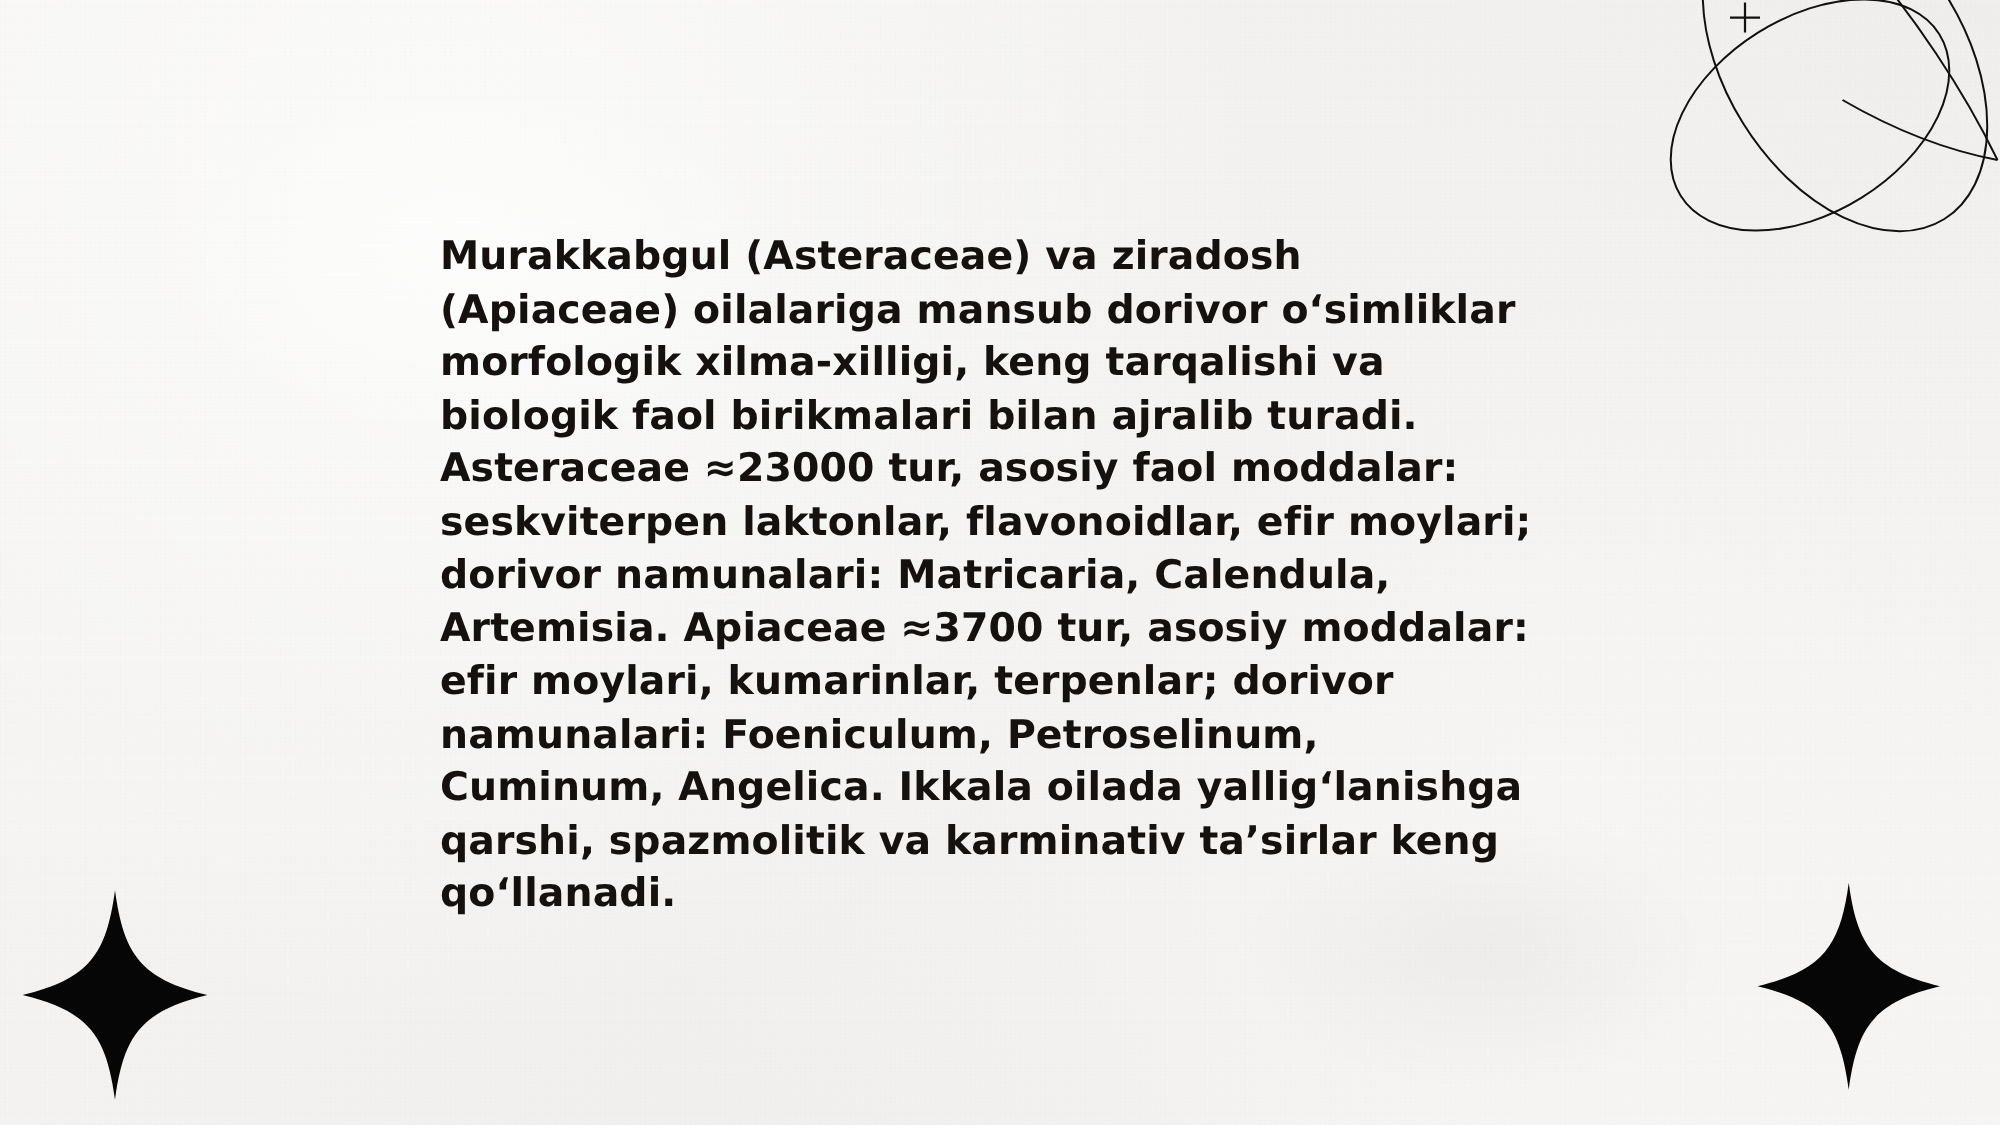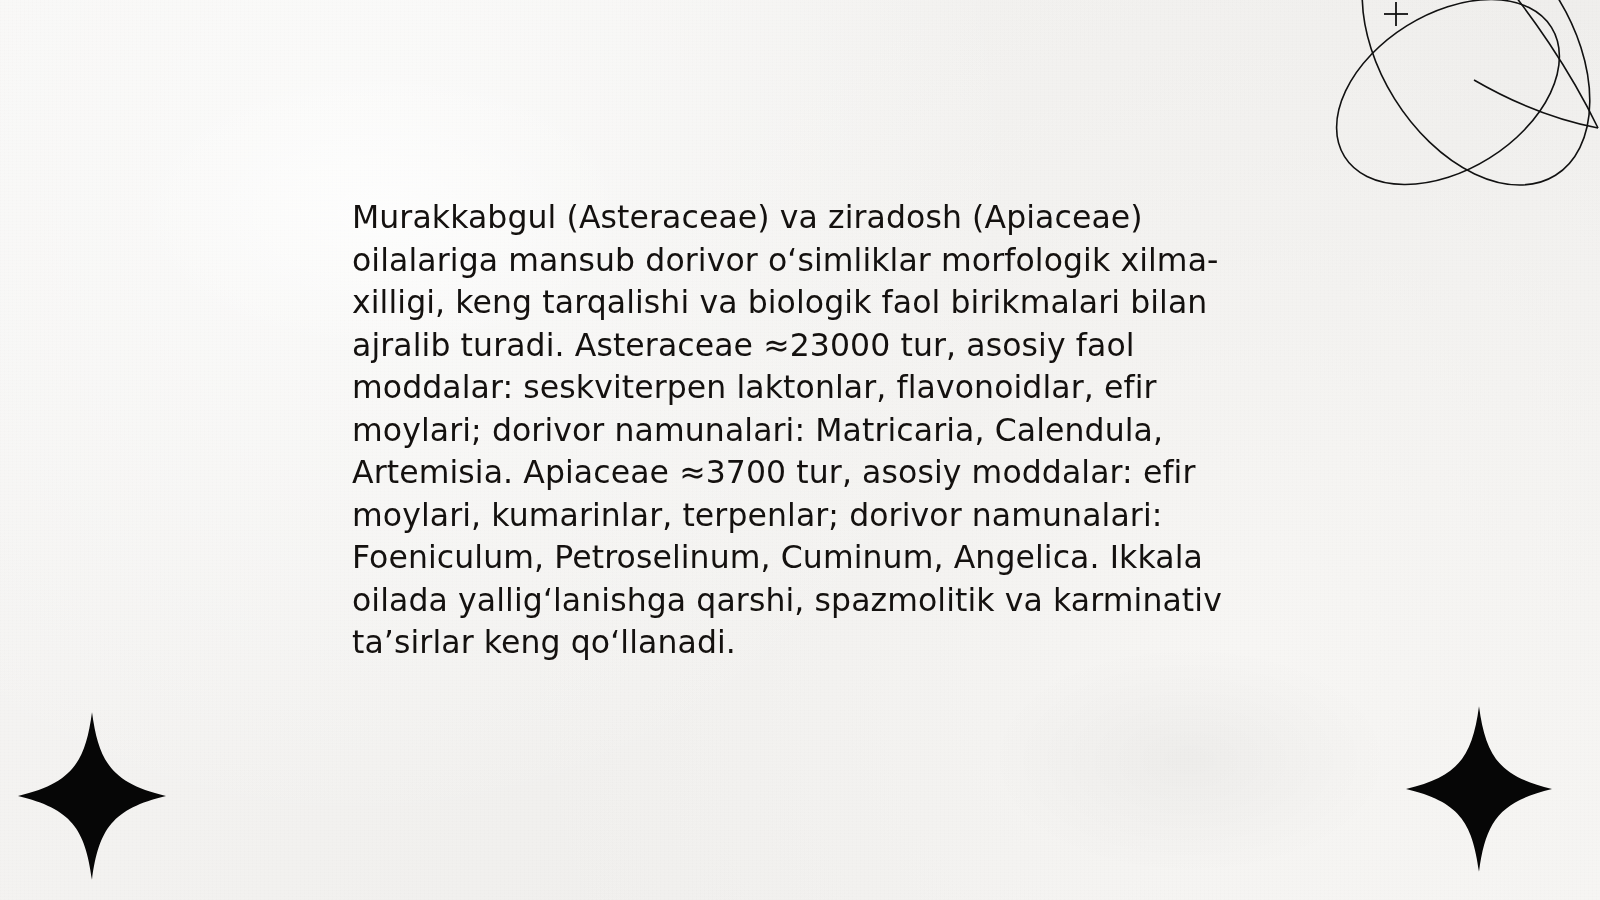--- a/index.html
+++ b/index.html
@@ -44,26 +44,26 @@
     position: absolute;
     left: 120px; top: 60px;
     width: 520px; height: 300px;
     background: radial-gradient(ellipse at center, rgba(255,255,255,.6) 0%, rgba(255,255,255,0) 70%);
     pointer-events: none;
   }
 
   .body-text {
     position: absolute;
     left: 352px;
-    top: 196px;
+    top: 184px;
     width: 880px;
     font-size: 31.5px;
     line-height: 42.5px;
     color: #14110f;
-    font-weight: 400;
+    font-weight: 700;
     letter-spacing: .1px;
     white-space: pre-wrap;
   }
 
   .orbit-deco {
     position: absolute;
     right: -38px;
     top: -48px;
     width: 340px;
     height: 340px;

